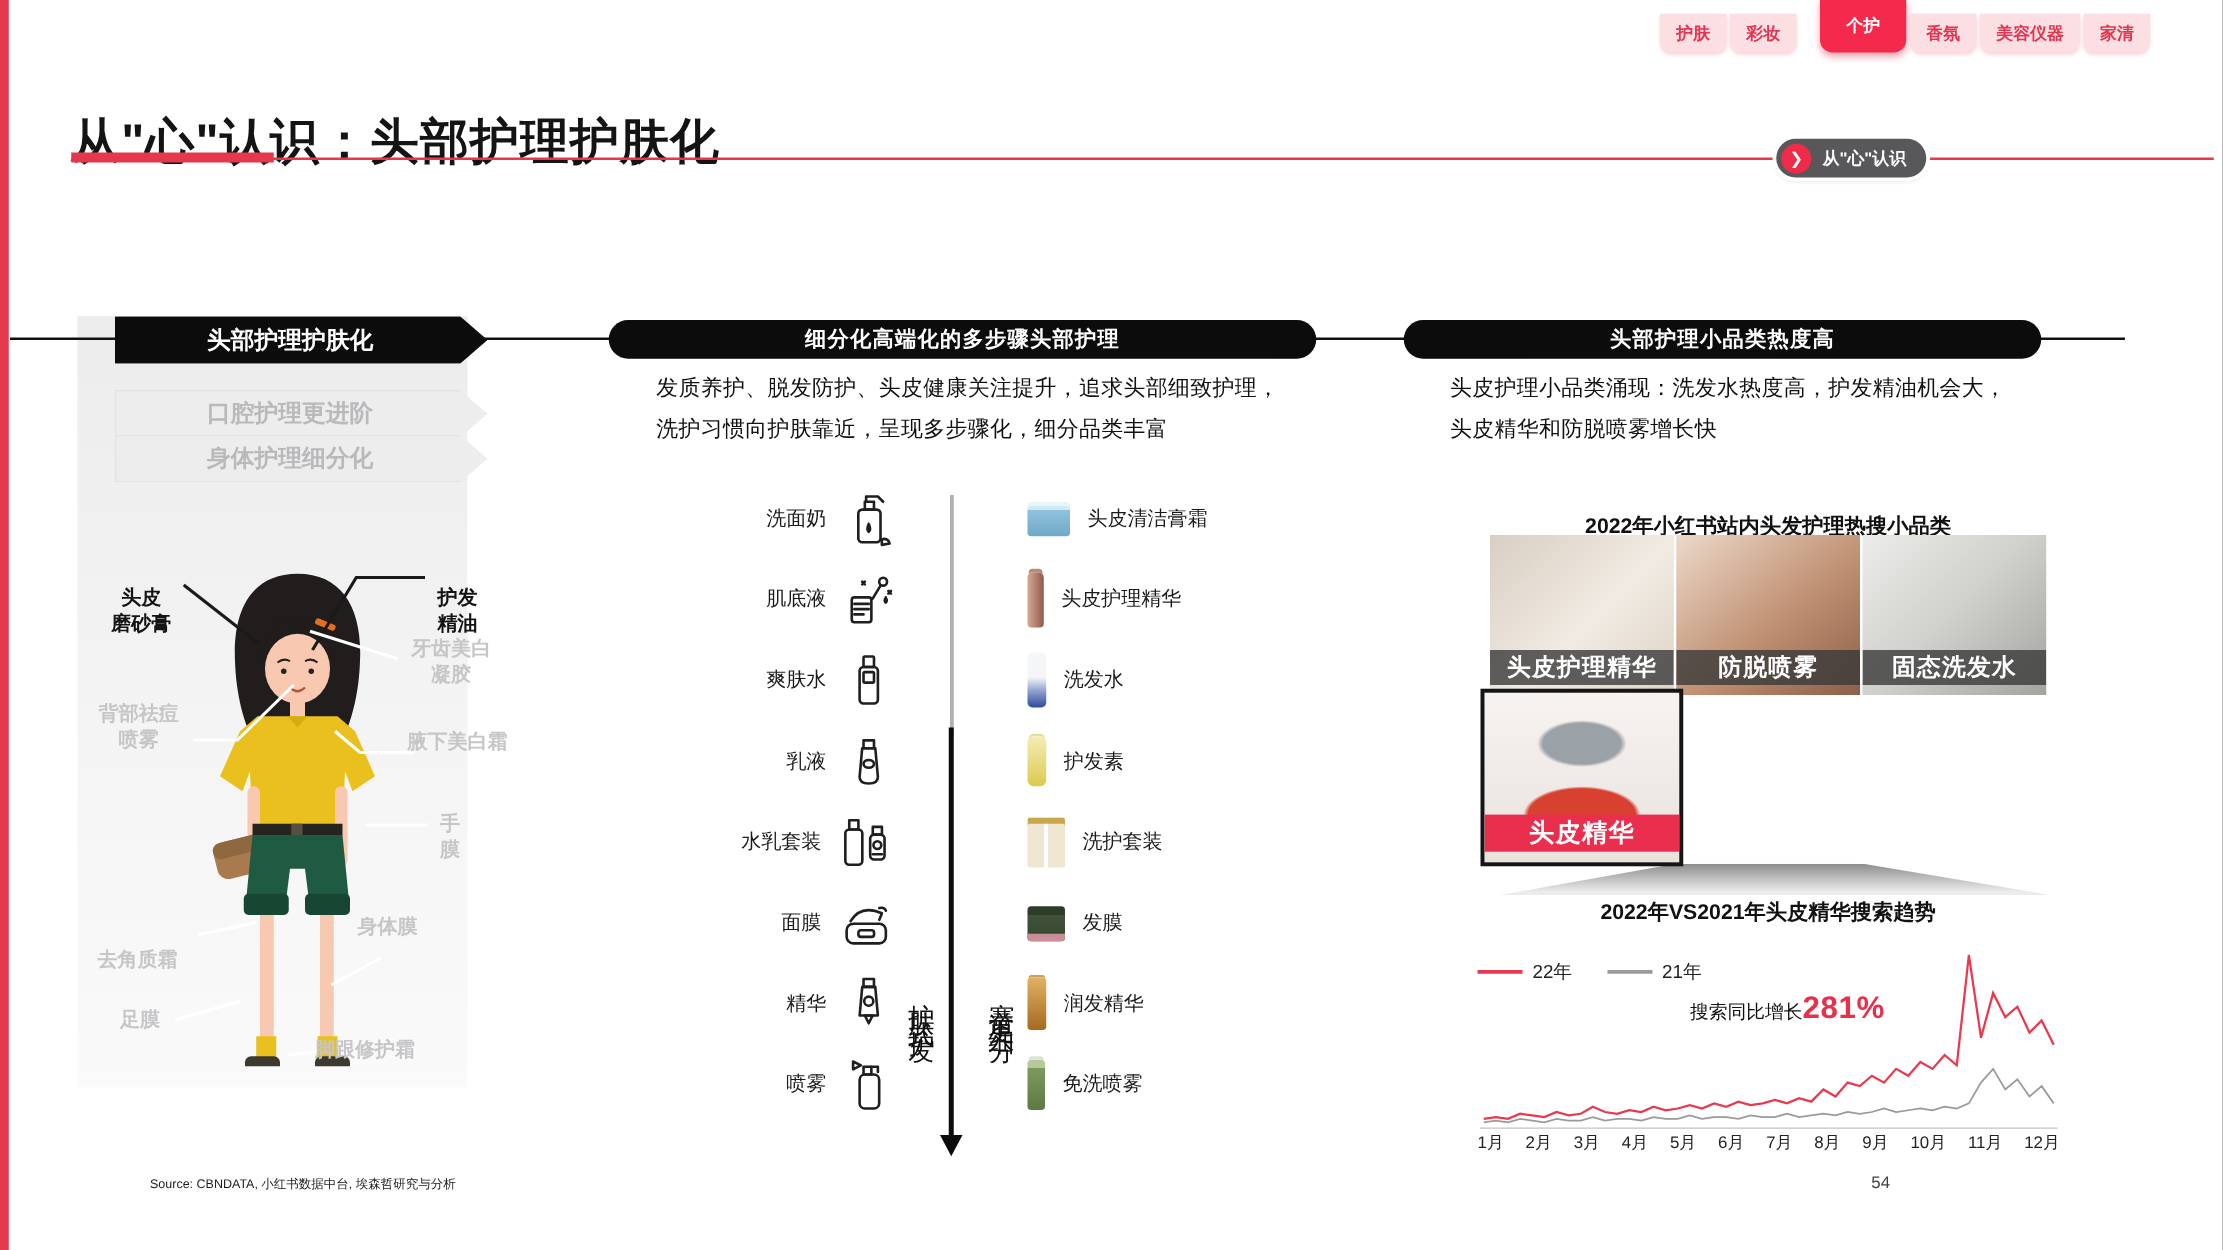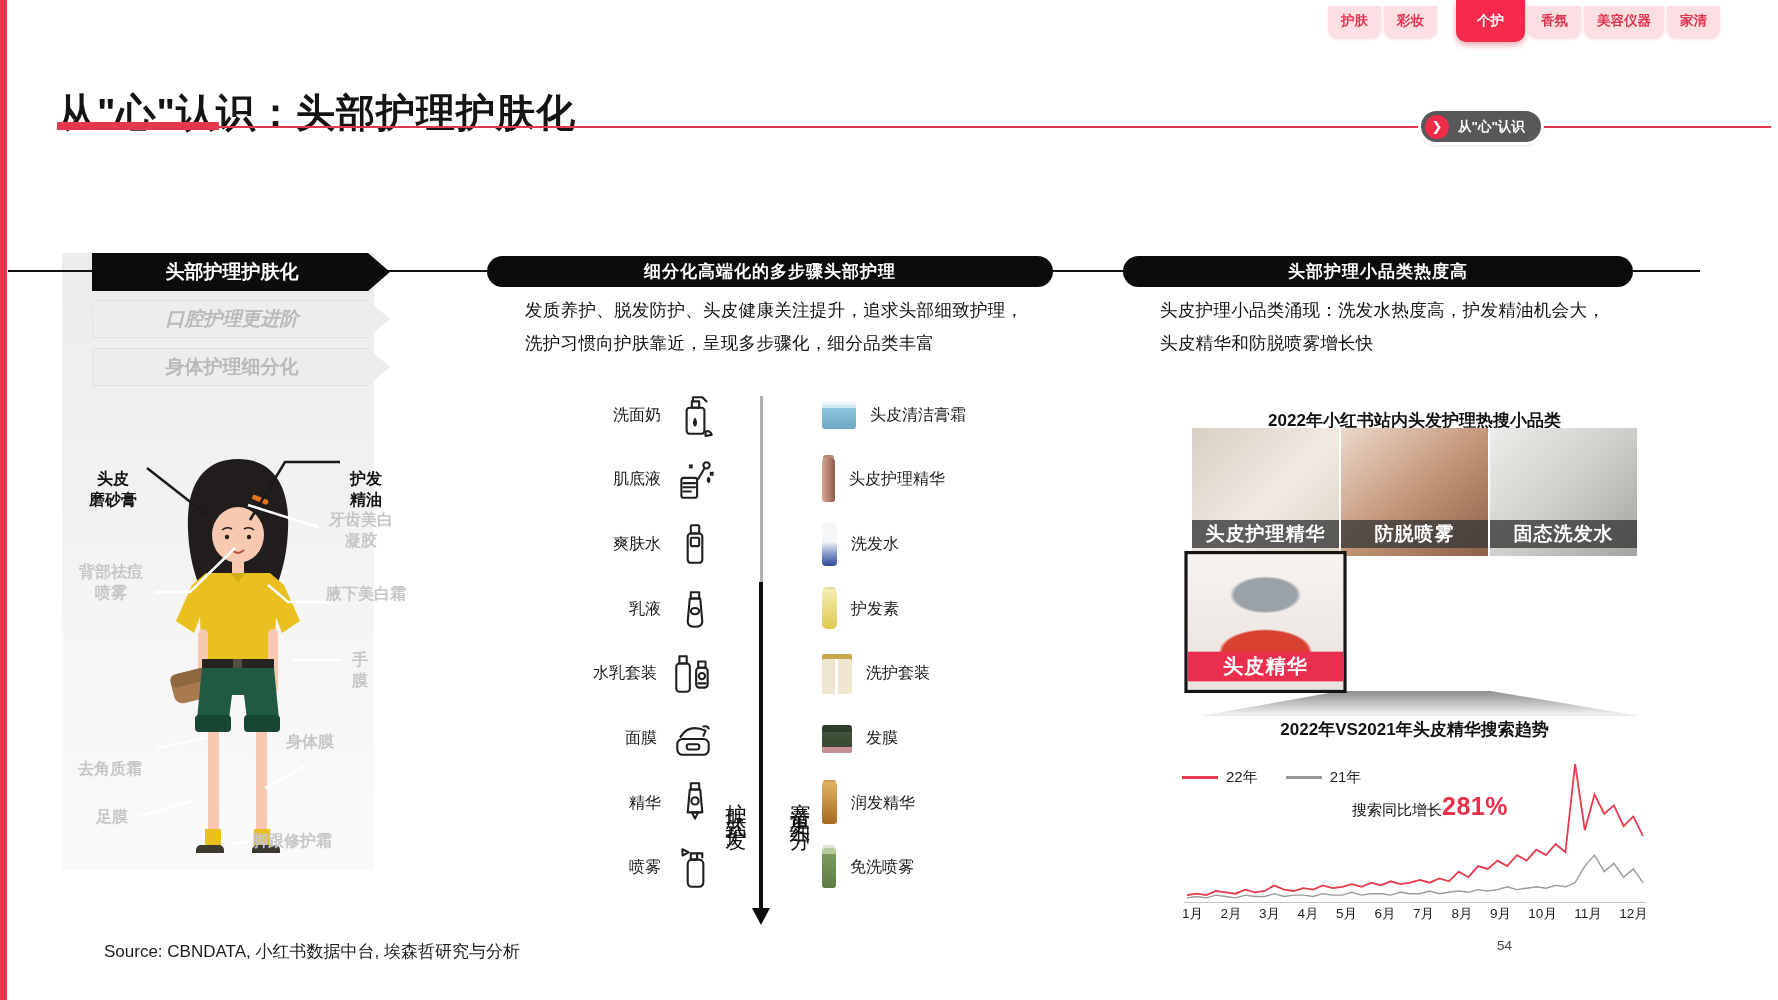--- a/index.html
+++ b/index.html
@@ -1,42 +1,42 @@
 <!DOCTYPE html>
 <html><head>
 <meta charset="utf-8">
 <style>
   html,body{margin:0;padding:0;background:#888;}
   .slide{position:relative;width:1778px;height:1000px;background:#fff;overflow:hidden;
          font-family:"Liberation Sans","DejaVu Sans",sans-serif;color:#1a1a1a;}
   
   .edge-bar{position:absolute;left:0;top:0;width:7px;height:1000px;background:#e5384c;}
   
-  .tabs{position:absolute;left:1328px;top:0;display:flex;gap:3px;align-items:center;z-index:5;}
+  .tabs{position:absolute;left:1328px;top:0;display:flex;gap:3px;align-items:flex-end;z-index:5;}
   .tab{height:31px;padding:0 13px;display:flex;align-items:center;justify-content:center;
        background:#fcdfe3;color:#e23650;font-size:13.5px;font-weight:600;
        border-radius:0 0 9px 9px;box-shadow:0 2px 3px rgba(230,90,110,.25);cursor:pointer;}
   .tab.active{height:42px;padding:0 21px;background:#f5294b;color:#fff;border-radius:0 0 10px 10px;
        box-shadow:0 3px 6px rgba(210,30,60,.4);margin-left:16px;}
   
   .page-title{position:absolute;left:57px;top:60px;font-size:39px;font-weight:700;color:#141414;letter-spacing:1px;}
   .rule-thin{position:absolute;left:57px;top:126px;width:1714px;height:2px;background:#e5384c;}
   .rule-thick{position:absolute;left:57px;top:122px;width:162px;height:8px;background:#e5384c;}
   .corner-badge{position:absolute;left:1421px;top:111px;height:31px;display:flex;align-items:center;gap:9px;
        background:#58585a;border-radius:16px;padding:0 16px 0 4px;z-index:6;box-shadow:0 0 0 3px #fff,0 2px 4px rgba(0,0,0,.25);}
   .badge-circle{width:24px;height:24px;border-radius:50%;background:#ee2b49;color:#fff;display:flex;
        align-items:center;justify-content:center;font-size:13px;font-weight:700;}
   .badge-text{color:#fff;font-size:13.5px;font-weight:600;}
   
   .connector{position:absolute;left:8px;top:270px;width:1692px;height:2px;background:#111;z-index:2;}
   .arrow-banner{position:absolute;left:92px;width:280px;height:38px;display:flex;align-items:center;justify-content:center;
        clip-path:polygon(0 0,calc(100% - 22px) 0,100% 50%,calc(100% - 22px) 100%,0 100%);z-index:3;font-weight:700;}
   .arrow-banner.active{top:253px;background:#0c0c0c;color:#fff;font-size:19px;padding-right:18px;}
   .arrow-banner.ghost{background:#ededee;color:#b9b9bc;font-size:19px;padding-right:18px;box-shadow:inset 0 0 0 1px #e2e2e4;}
-  .ghost1{top:300px;font-style:italic;} .ghost2{top:348px;}
+  .ghost1{top:312px;} .ghost2{top:348px;}
   .pill-banner{position:absolute;top:256px;height:31px;background:#0c0c0c;border-radius:16px;color:#fff;
        display:flex;align-items:center;justify-content:center;font-size:17px;font-weight:700;z-index:3;letter-spacing:1px;}
   .pill-mid{left:487px;width:566px;} .pill-right{left:1123px;width:510px;}
   
   .left-panel{position:absolute;left:62px;top:253px;width:312px;height:617px;z-index:1;
        background:linear-gradient(180deg,#ececec,#f5f5f5 60%,#fafafa);}
   .fig-label{position:absolute;white-space:pre-line;text-align:center;font-size:16px;line-height:21px;z-index:4;}
   .fig-label.bold{font-weight:700;color:#141414;margin-top:32px;}
   .fig-label.gray{color:#c6c6c9;font-weight:600;}
   .lbl-scrub{left:14px;top:183px;width:74px;}
@@ -107,21 +107,21 @@
   .legend{position:absolute;left:1182px;top:768px;display:flex;gap:28px;align-items:center;z-index:2;}
   .legend-item{display:flex;align-items:center;gap:8px;font-size:15px;color:#222;}
   .legend-swatch{width:36px;height:3px;background:#ccc;}
   .growth{position:absolute;left:1352px;top:792px;display:flex;align-items:baseline;z-index:2;}
   .growth-label{font-size:15px;color:#111;}
   .growth-value{font-size:25px;font-weight:700;color:#e8304a;letter-spacing:.5px;}
   .chart-svg{position:absolute;left:1180px;top:752px;width:470px;height:165px;}
   .x-axis{position:absolute;left:1180px;top:905px;width:470px;display:flex;justify-content:space-between;
       padding:0 2px;box-sizing:border-box;font-size:13.5px;color:#222;}
   
-  .source{position:absolute;left:104px;top:940px;font-size:17px;color:#1c1c1c;}
+  .source{position:absolute;left:120px;top:940px;font-size:10px;color:#1c1c1c;}
   .page-num{position:absolute;left:1497px;top:938px;font-size:13.5px;color:#444;}
   .icon-line{stroke:#1f1f1f;stroke-width:2;fill:none;stroke-linejoin:round;stroke-linecap:round;}
 </style>
 </head>
 <body>
 
 <div class="slide">
   <div class="edge-bar"></div>
 
   <nav class="tabs">

